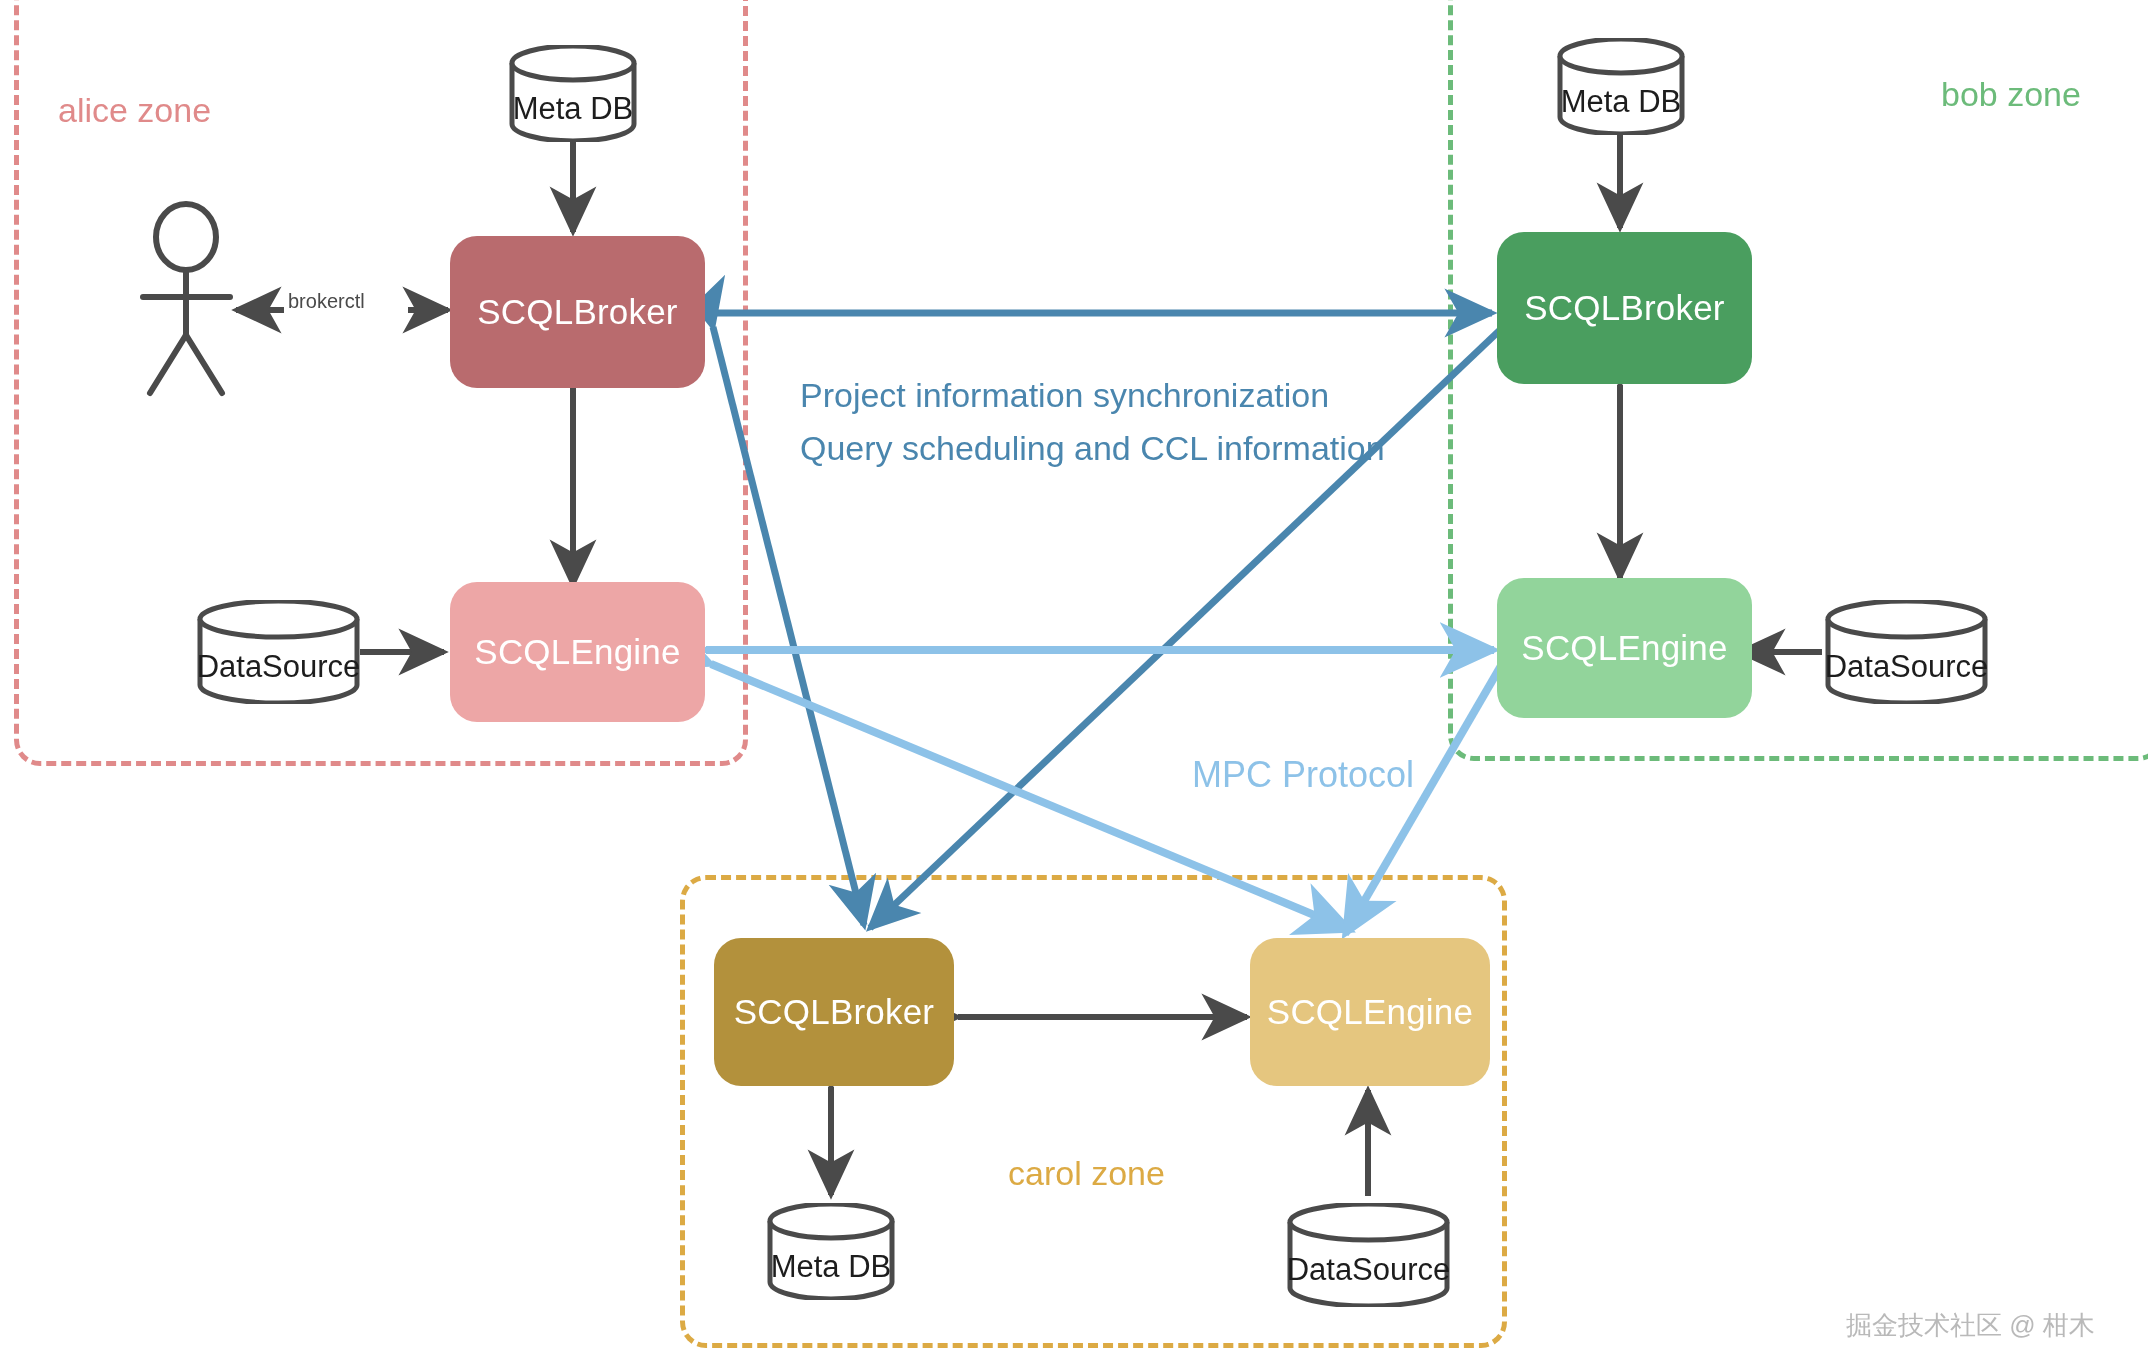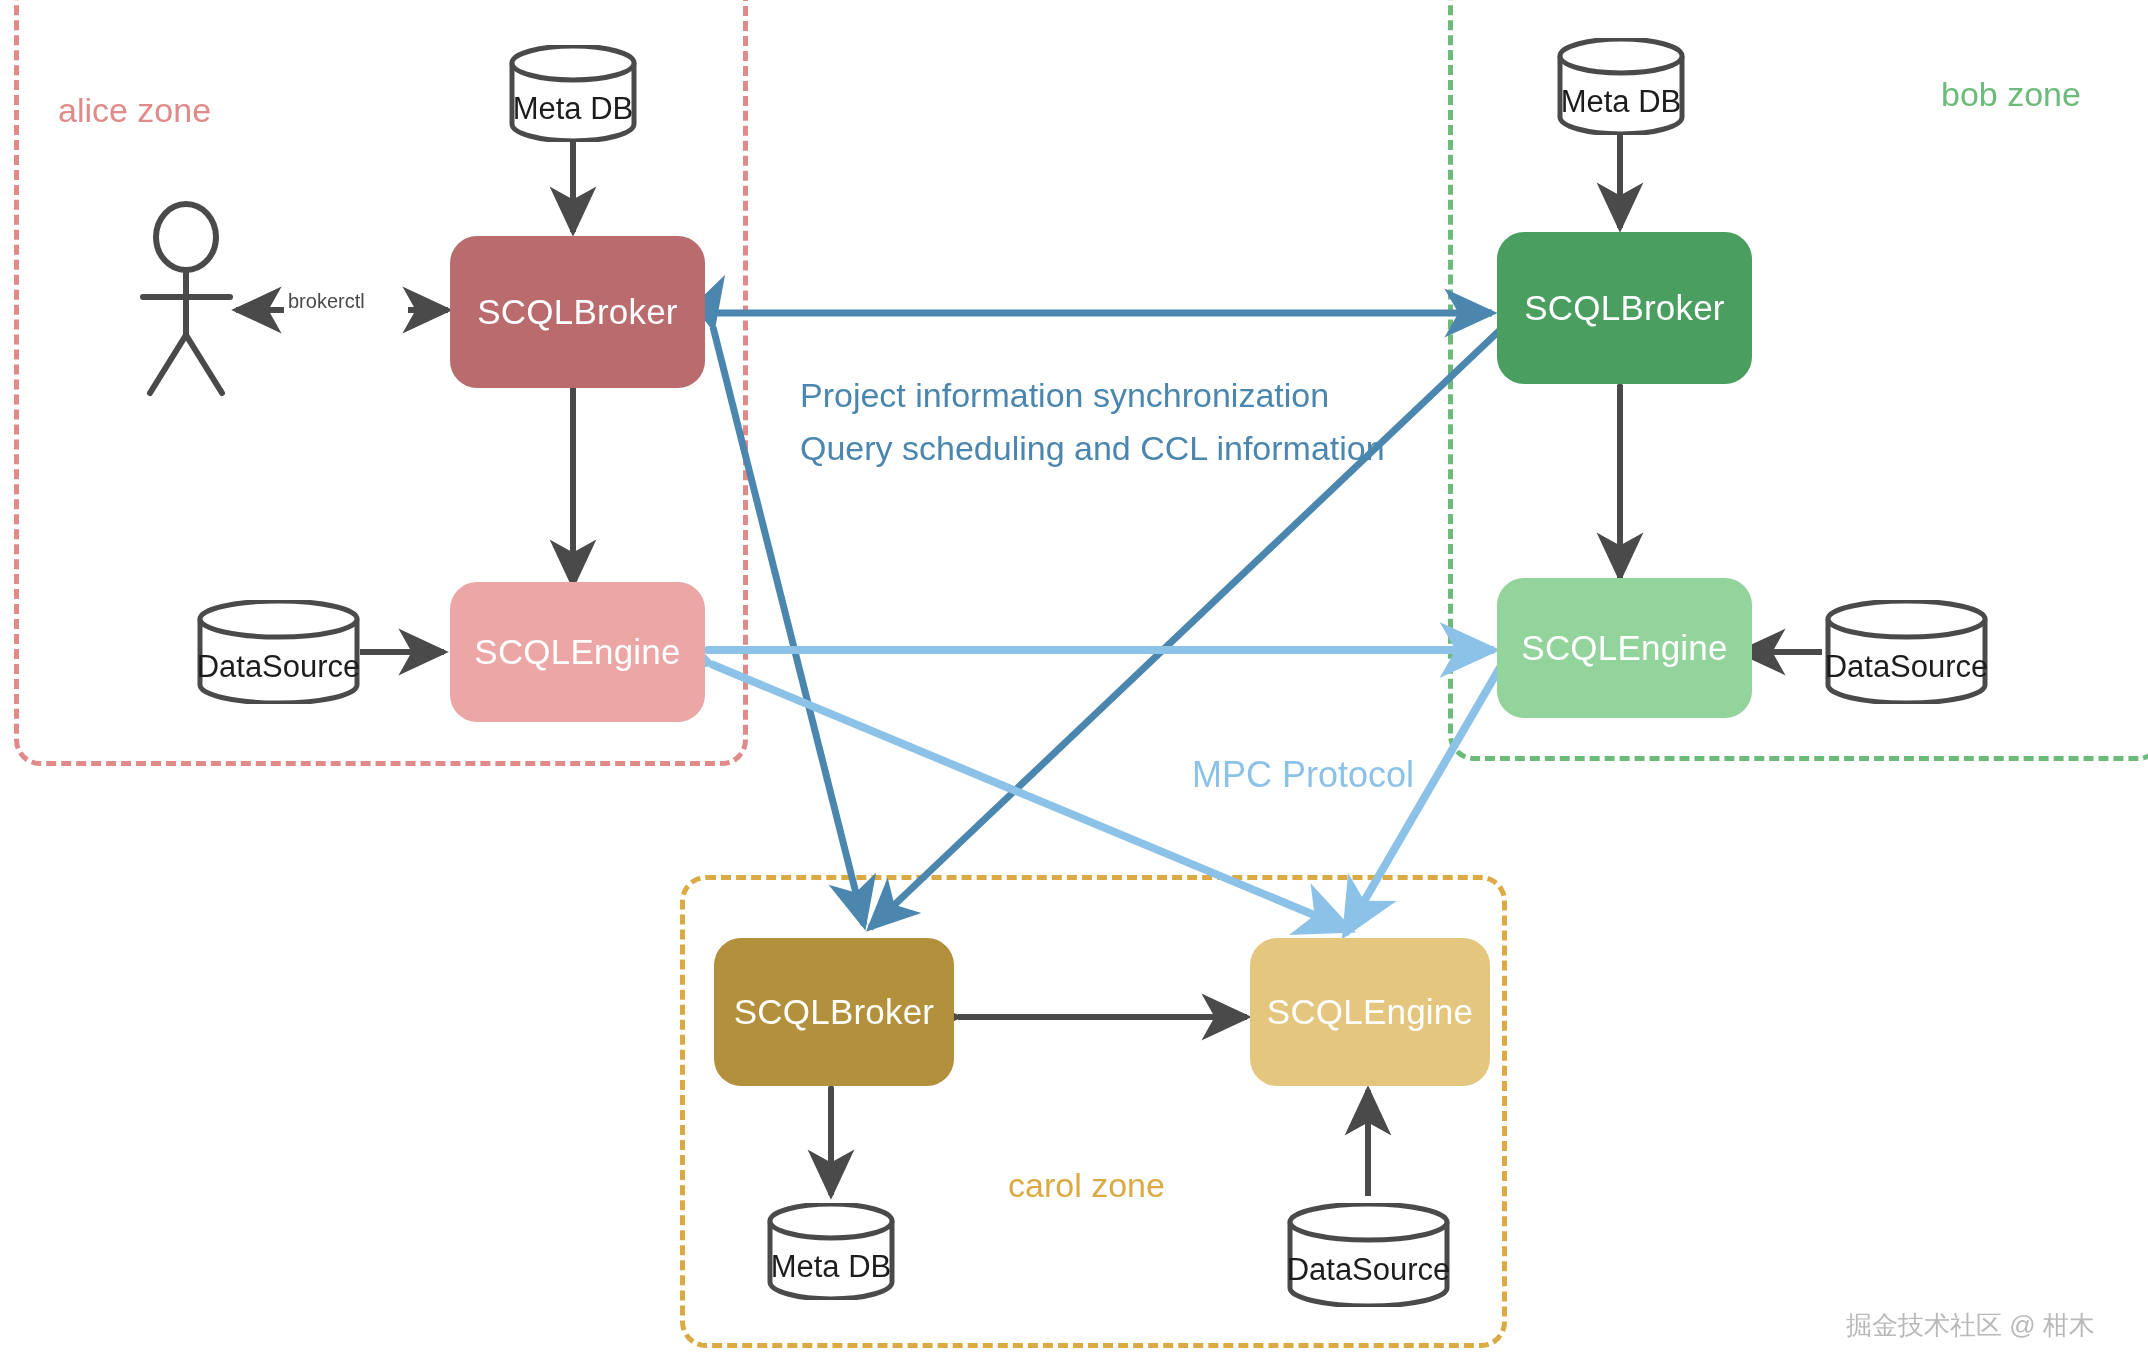--- a/index.html
+++ b/index.html
@@ -28,21 +28,21 @@
 
 <div id="stage">
 
   <div class="zone" style="left:14px;top:-34px;width:734px;height:800px;border:5px dashed #e08a8a;"></div>
   <div class="zone-label" style="left:58px;top:75px;color:#e08a8a;margin-top:16px;">alice zone</div>
 
   <div class="zone" style="left:1448px;top:-34px;width:716px;height:795px;border:5px dashed #6cbb7a;"></div>
   <div class="zone-label" style="left:1941px;top:75px;color:#6cbb7a;">bob zone</div>
 
   <div class="zone" style="left:680px;top:875px;width:827px;height:473px;border:5px dashed #dcaa44;"></div>
-  <div class="zone-label" style="left:1008px;top:1154px;color:#dcaa44;margin-top:12px;">carol zone</div>
+  <div class="zone-label" style="left:1008px;top:1154px;color:#dcaa44;">carol zone</div>
 
   <svg id="wires" viewBox="0 0 2148 1365">
     <defs>
       <marker id="ahDark" markerWidth="9" markerHeight="9" refX="7.6" refY="4.5" orient="auto" markerUnits="strokeWidth">
         <path d="M0,0.6 L8.4,4.5 L0,8.4 L2.2,4.5 Z" fill="#4a4a4a"></path>
       </marker>
       <marker id="ahBlue" markerWidth="8" markerHeight="8" refX="6.8" refY="4" orient="auto" markerUnits="strokeWidth">
         <path d="M0,0.5 L7.6,4 L0,7.5 L2,4 Z" fill="#4a86ae"></path>
       </marker>
       <marker id="ahLite" markerWidth="8" markerHeight="8" refX="6.8" refY="4" orient="auto" markerUnits="strokeWidth">

